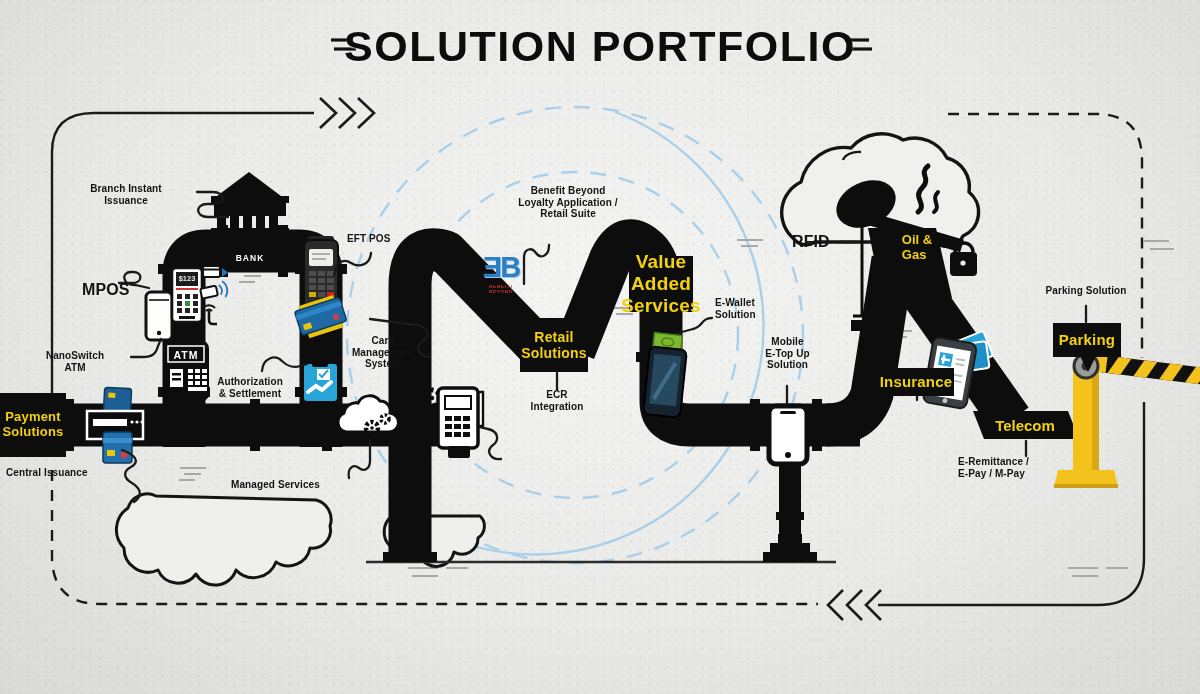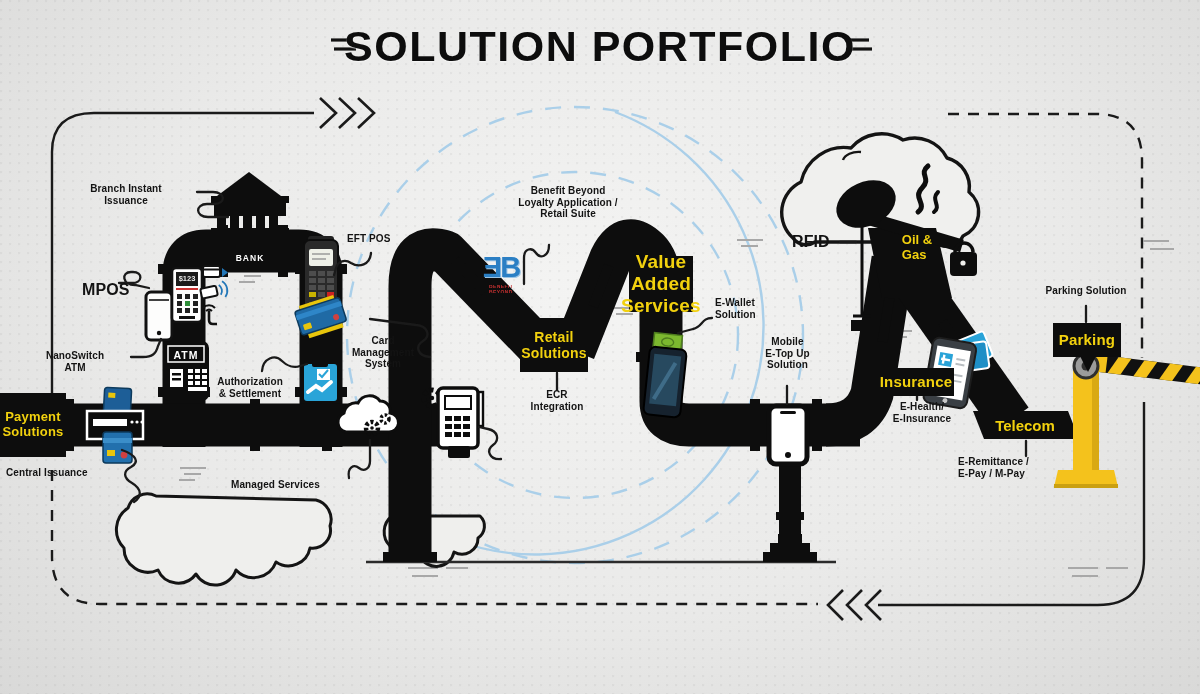--- a/index.html
+++ b/index.html
@@ -407,22 +407,20 @@
 Loyalty Application /
 Retail Suite</div>
 <div class="lbl c" style="left:497px;top:389px;width:120px;">ECR
 Integration</div>
 <div class="lbl" style="left:715px;top:297px;width:90px;">E-Wallet
 Solution</div>
 <div class="lbl c" style="left:737px;top:336px;width:101px;">Mobile
 E-Top Up
 Solution</div>
 <div class="lbl" style="left:792px;top:233px;width:50px;font-size:16px;">RFID</div>
-<div class="lbl c" style="left:872px;top:401px;width:100px;">E-Health/
-E-Insurance</div>
 <div class="lbl" style="left:958px;top:456px;width:150px;">E-Remittance /
 E-Pay / M-Pay</div>
 <div class="lbl c" style="left:1016px;top:285px;width:140px;">Parking Solution</div>
 
 <div class="badge" style="left:0px;top:393px;width:66px;height:64px;font-size:13px;">Payment
 Solutions</div>
 <div class="badge" style="left:520px;top:318px;width:68px;height:54px;font-size:14px;">Retail
 Solutions</div>
 <div class="badge" style="left:629px;top:256px;width:64px;height:56px;font-size:19px;">Value
 Added

